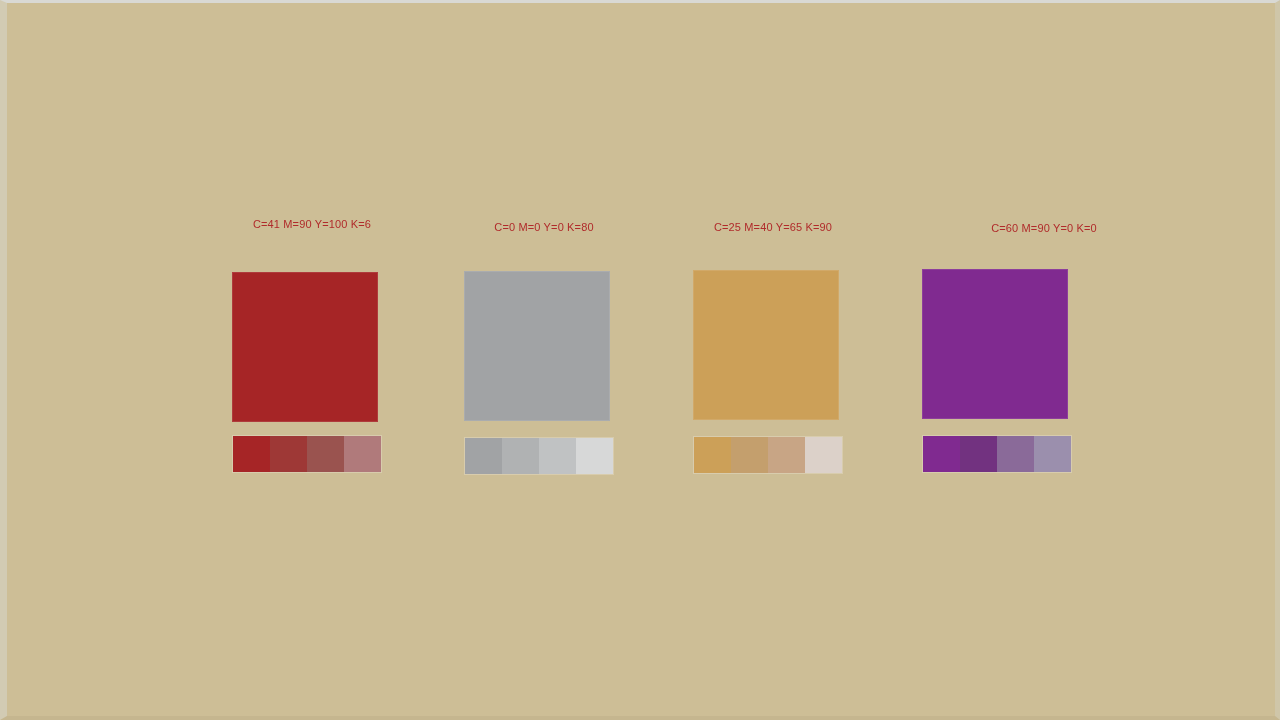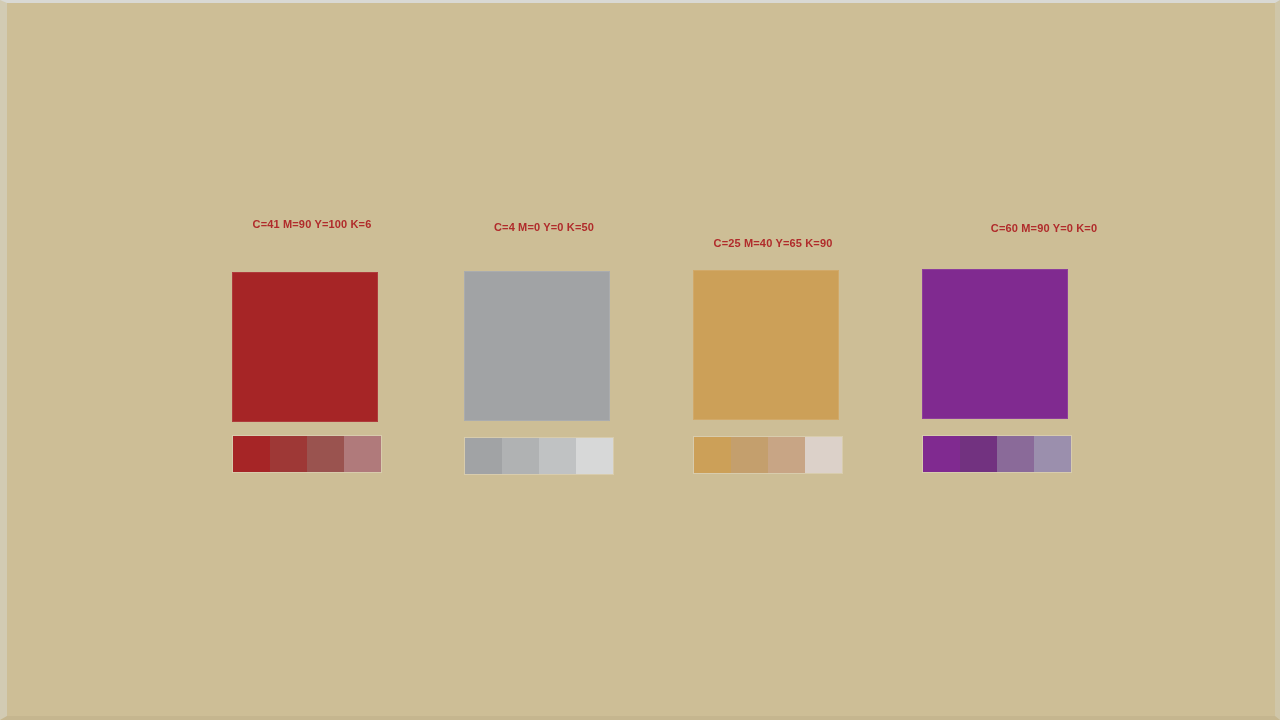--- a/index.html
+++ b/index.html
@@ -61,45 +61,45 @@
     border: 1px solid rgba(255,255,255,0.22);
   }
   .tint-cell {
     flex: 1 1 0;
     height: 100%;
   }
 </style>
 </head>
 <body>
 
-<div id="board" style="background: #f0abfc; font-weight: bold;">
+<div id="board" style="background: #f0abfc;">
   <div id="inner-frame" style="background: rgb(205, 190, 150);"></div>
   <div id="swatch-container">
       <div class="swatch-group" style="left: 225px; top: 0px; height: 720px;">
         <div class="swatch-label" style="top: 215px; color: rgb(176, 43, 43);">C=41 M=90 Y=100 K=6</div>
         <div class="swatch-main" style="top: 269px; left: 0px; background: rgb(166, 37, 38);"></div>
         <div class="tint-strip" style="top: 432px; left: 0px;">
           <div class="tint-cell" style="background: rgb(166, 37, 38);"></div>
           <div class="tint-cell" style="background: rgb(158, 56, 54);"></div>
           <div class="tint-cell" style="background: rgb(154, 83, 79);"></div>
           <div class="tint-cell" style="background: rgb(176, 122, 123);"></div>
         </div>
       </div>
       <div class="swatch-group" style="left: 457px; top: 0px; height: 720px;">
-        <div class="swatch-label" style="top: 218px; color: rgb(176, 43, 43);">C=4 M=0 Y=0 K=50</div>
+        <div class="swatch-label" style="top: 218px; color: rgb(176, 43, 43);">C=0 M=0 Y=0 K=80</div>
         <div class="swatch-main" style="top: 268px; left: 0px; background: rgb(161, 163, 165);"></div>
         <div class="tint-strip" style="top: 434px; left: 0px;">
           <div class="tint-cell" style="background: rgb(161, 163, 165);"></div>
           <div class="tint-cell" style="background: rgb(176, 178, 179);"></div>
           <div class="tint-cell" style="background: rgb(192, 194, 195);"></div>
           <div class="tint-cell" style="background: rgb(215, 216, 216);"></div>
         </div>
       </div>
       <div class="swatch-group" style="left: 686px; top: 0px; height: 720px;">
-        <div class="swatch-label" style="top: 218px; color: rgb(176, 43, 43); margin-top: 16px;">C=25 M=40 Y=65 K=90</div>
+        <div class="swatch-label" style="top: 218px; color: rgb(176, 43, 43);">C=25 M=40 Y=65 K=90</div>
         <div class="swatch-main" style="top: 267px; left: 0px; background: rgb(204, 160, 88);"></div>
         <div class="tint-strip" style="top: 433px; left: 0px;">
           <div class="tint-cell" style="background: rgb(204, 160, 88);"></div>
           <div class="tint-cell" style="background: rgb(196, 159, 109);"></div>
           <div class="tint-cell" style="background: rgb(200, 165, 133);"></div>
           <div class="tint-cell" style="background: rgb(220, 209, 201);"></div>
         </div>
       </div>
       <div class="swatch-group" style="left: 915px; top: 0px; height: 720px;">
         <div class="swatch-label" style="top: 219px; color: rgb(176, 43, 43); margin-left: 42px;">C=60 M=90 Y=0 K=0</div>

